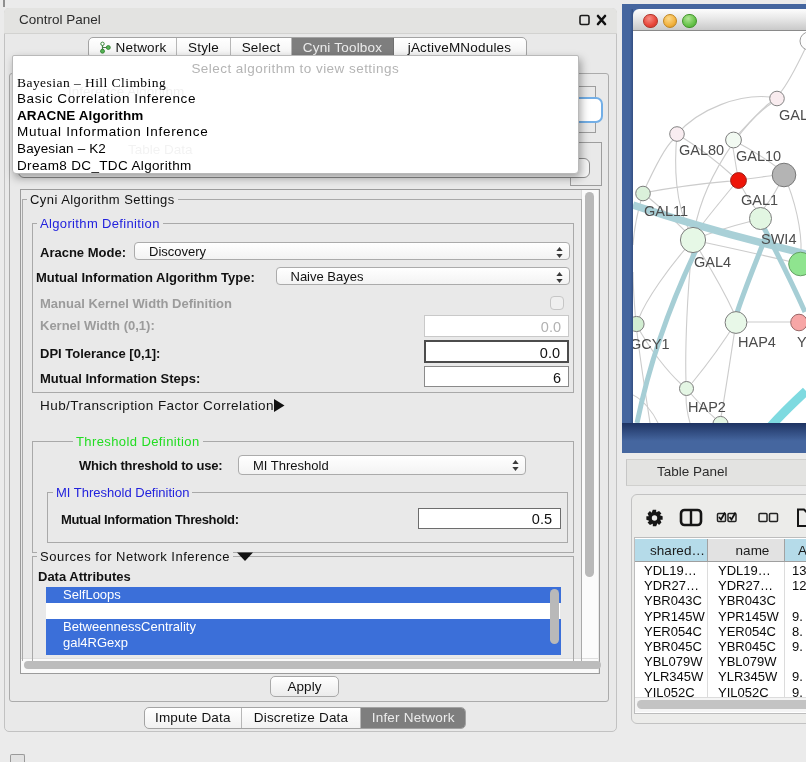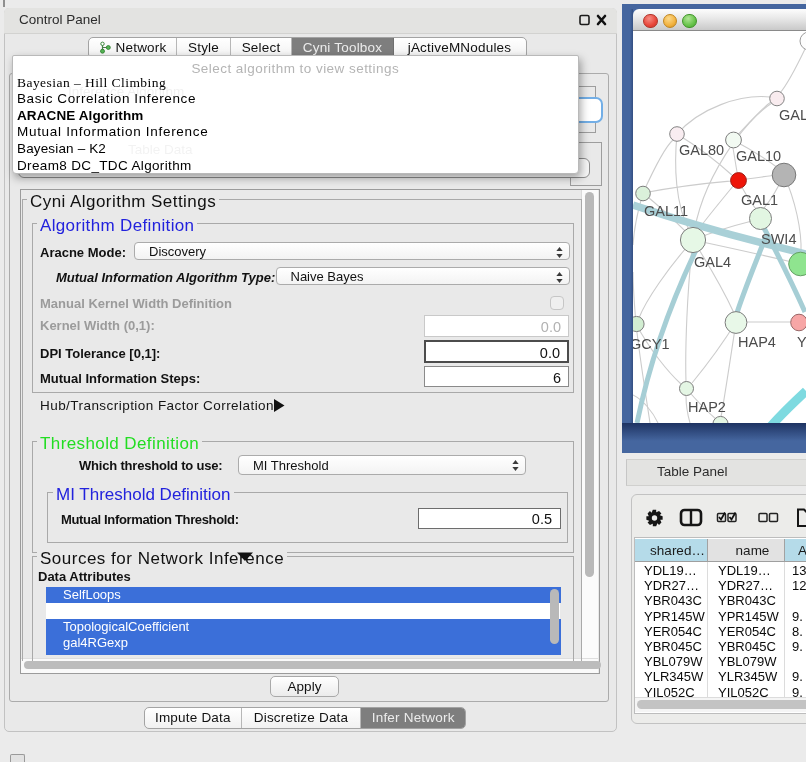--- a/index.html
+++ b/index.html
@@ -17,23 +17,23 @@
 
 #cyni{left:9px;top:73px;width:598px;height:627px;border:1px solid #ababab;border-radius:3px;background:#e9e9e9;}
 #spane{left:20px;top:189px;width:578px;height:483px;border:1px solid #9b9b9b;background:#e9e9e9;}
 
 #vtrack{left:581px;top:190px;width:16px;height:471px;background:#fbfbfb;border-left:1px solid #dadada;}
 #vthumb{left:584.5px;top:192px;width:9.5px;height:385px;background:#b9b9b9;border-radius:4.5px;}
 #htrack{left:21px;top:658px;width:577px;height:14px;background:#fafafa;border-top:1px solid #dedede;}
 #hthumb{left:24px;top:660.5px;width:577px;height:8px;background:#bcbcbc;border-radius:4px;}
 
 .group{border:1px solid #a9a9a9;}
-.gtitle{position:absolute;font-size:17px;background:#e9e9e9;padding:0 3px;white-space:nowrap;}
+.gtitle{position:absolute;font-size:13px;background:#e9e9e9;padding:0 3px;white-space:nowrap;}
 .blue{color:#2222dd;}
-.green{color:#22dd22;}
+.green{color:#22dd22;margin-left:36px;}
 .lbl{position:absolute;font-size:13px;font-weight:bold;color:#111;white-space:nowrap;}
 .lbl.dis{color:#9b9b9b;}
 .combo{position:absolute;background:linear-gradient(#ffffff,#f3f3f3);border:1px solid #ababab;border-radius:4px;font-size:13px;color:#111;}
 .combo .ct{position:absolute;left:14px;top:1.5px;}
 .field{position:absolute;background:#fff;font-size:14.5px;color:#111;text-align:right;box-sizing:border-box;}
 
 #popup{left:12px;top:55px;width:564.5px;height:117px;background:#ffffff;border:1px solid #b9b9b9;border-radius:2px 2px 4px 4px;box-shadow:2px 4px 9px rgba(0,0,0,0.35);z-index:30;}
 #popup .hint{position:absolute;left:0;width:100%;top:5px;text-align:center;color:#b4b4b4;font-size:13.5px;letter-spacing:0.45px;}
 #popup .it{position:absolute;left:4px;font-size:13.5px;color:#000;white-space:nowrap;}
 
@@ -104,21 +104,21 @@
 <div class="abs group" style="left:32px;top:223px;width:540px;height:168px;"></div>
 <div class="gtitle blue" style="left:37px;top:216px;letter-spacing:0.35px;">Algorithm Definition</div>
 <div class="lbl" style="left:40px;top:245px;">Aracne Mode:</div>
 <div class="combo" style="left:134px;top:241.5px;width:433.5px;height:16px;">
     <span class="ct">Discovery</span>
     <svg class="carr" width="9" height="13" viewBox="0 0 9 13">
       <path d="M4.5 1 L7.6 5 L1.4 5 Z" fill="#3a3a3a"></path>
       <path d="M4.5 12 L7.6 8 L1.4 8 Z" fill="#3a3a3a"></path>
     </svg>
   </div>
-<div class="lbl" style="left:56px;top:270px;font-style:italic;">Mutual Information Algorithm Type:</div>
+<div class="lbl" style="left:36px;top:270px;">Mutual Information Algorithm Type:</div>
 <div class="combo" style="left:275.5px;top:266.5px;width:292px;height:16px;">
     <span class="ct">Naive Bayes</span>
     <svg class="carr" width="9" height="13" viewBox="0 0 9 13">
       <path d="M4.5 1 L7.6 5 L1.4 5 Z" fill="#3a3a3a"></path>
       <path d="M4.5 12 L7.6 8 L1.4 8 Z" fill="#3a3a3a"></path>
     </svg>
   </div>
 <div class="lbl dis" style="left:40px;top:296px;">Manual Kernel Width Definition</div>
 <div class="abs" style="left:550px;top:296px;width:12px;height:12px;background:#efefef;border:1px solid #c6c6c6;border-radius:4px;"></div>
 <div class="lbl dis" style="left:40px;top:318px;">Kernel Width (0,1):</div>
@@ -150,21 +150,21 @@
 <div class="field" style="left:418px;top:507.5px;width:143px;height:21.5px;border:1px solid #6d6d6d;padding:2.5px 8px 0 0;">0.5</div>
 
 <div class="abs" style="left:32px;top:556px;width:540px;height:104px;border-left:1px solid #a9a9a9;border-top:1px solid #a9a9a9;border-right:1px solid #a9a9a9;"></div>
 <div class="gtitle" style="left:37px;top:549px;color:#111;letter-spacing:0.5px;">Sources for Network Inference</div>
 <svg class="abs" style="left:236px;top:551px;" width="18" height="11" viewBox="0 0 18 11">
     <path d="M1 1.5 L17 1.5 L9 10 Z" fill="#111"></path>
   </svg>
 <div class="lbl" style="left:38px;top:569px;">Data Attributes</div>
 <div class="abs" id="dlist">
  <div class="row" style="top:0;">SelfLoops</div>
- <div class="row" style="top:32px;">TopologicalCoefficient</div>
+ <div class="row" style="top:32px;">BetweennessCentrality</div>
  <div class="row" style="top:48px;">gal4RGexp</div>
  <div class="row" style="top:64px;height:4px;"></div>
  <div style="position:absolute;left:503.5px;top:2px;width:9px;height:55px;background:#b9b9b9;border-radius:4.5px;"></div>
 </div>
 
 <div class="abs" id="apply">Apply</div>
 
 <div class="abs seg" style="left:144px;top:707px;width:320px;height:19.5px;">
  <div class="s" style="width:97px;">Impute Data</div>
  <div class="s" style="width:120px;">Discretize Data</div>

